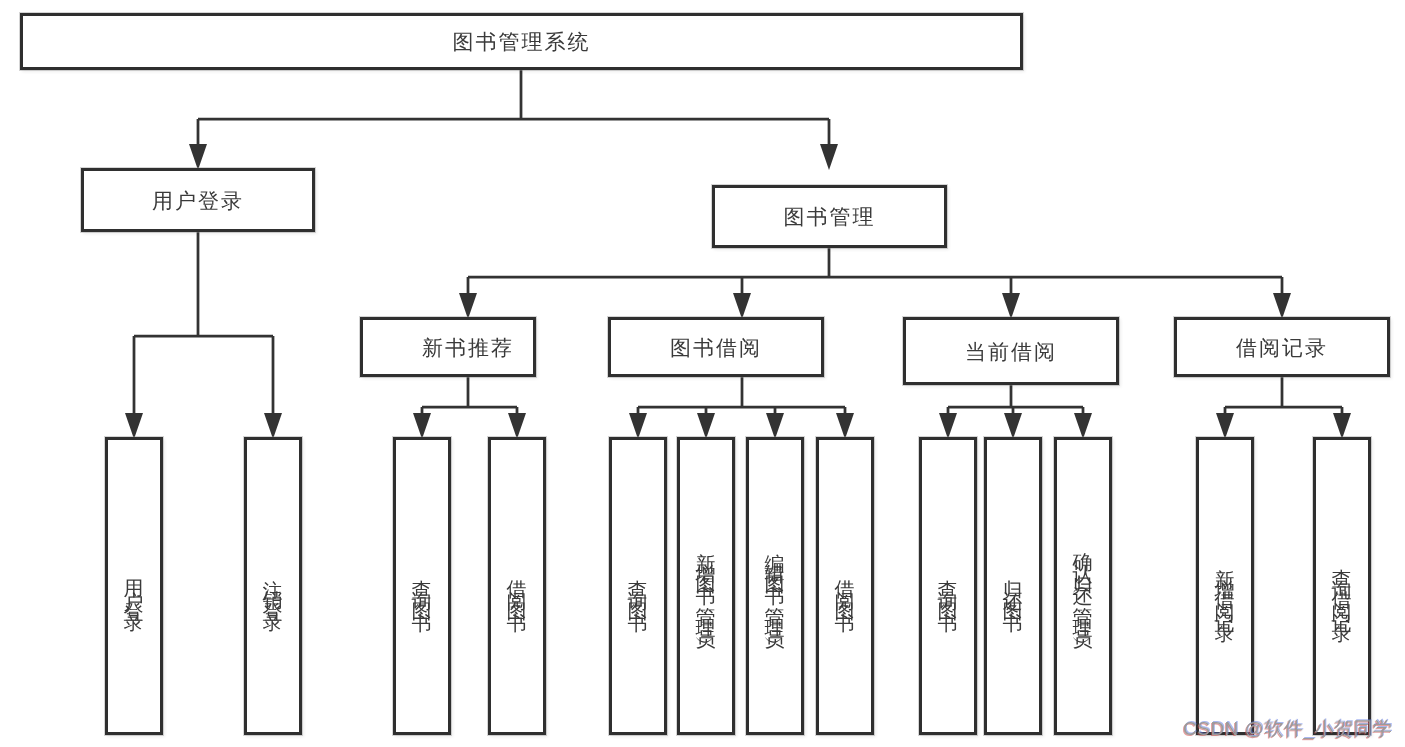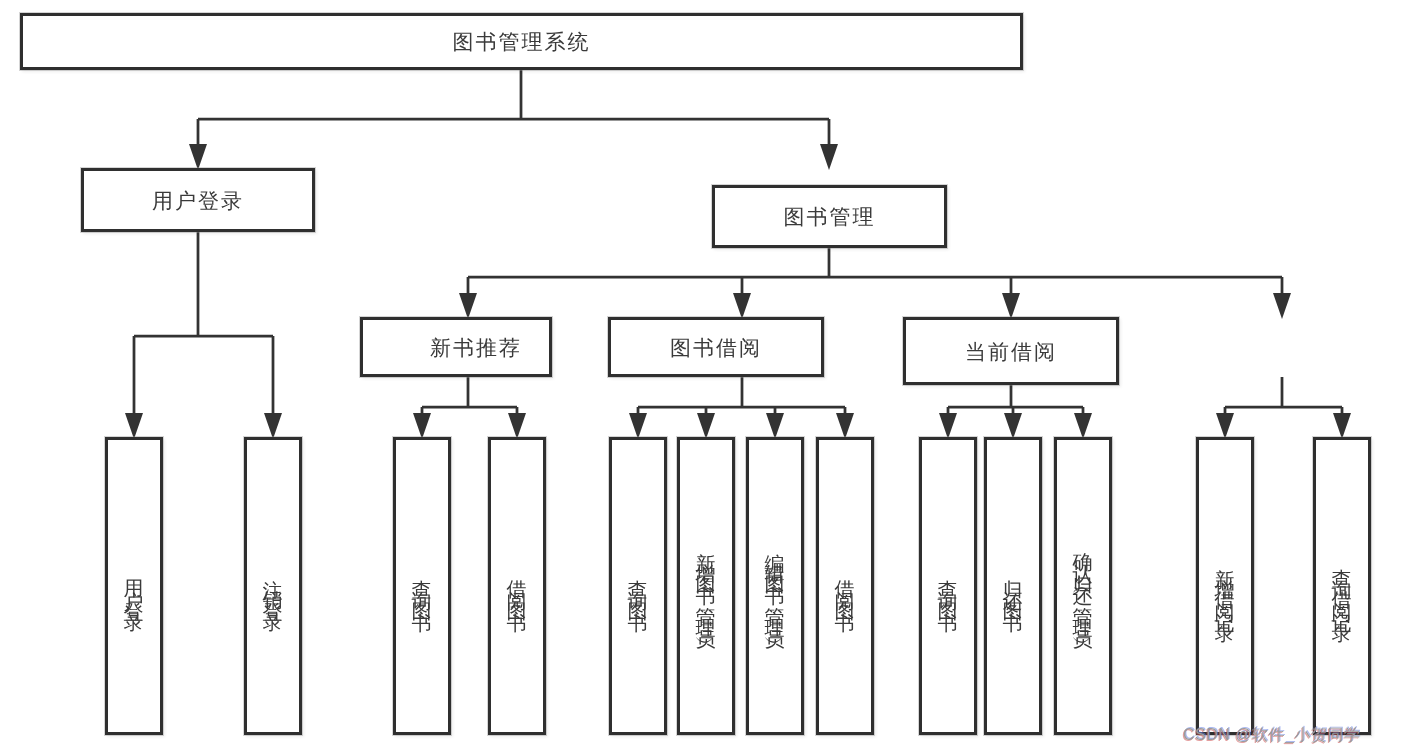--- a/index.html
+++ b/index.html
@@ -40,47 +40,46 @@
   .vbox .vtext {
     writing-mode: vertical-rl;
     text-orientation: mixed;
     letter-spacing: 11px;
     white-space: nowrap;
   }
   
   .n-root        { left: 20px;   top: 13px;  width: 1003px; height: 57px; }
   .n-user-login  { left: 81px;   top: 168px; width: 234px;  height: 64px; }
   .n-book-mgmt   { left: 712px;  top: 169px; width: 235px;  height: 63px; margin-top: 16px; }
-  .n-recommend   { left: 360px;  top: 317px; width: 192px;  height: 60px; padding-left: 40px; }
+  .n-recommend   { left: 360px;  top: 317px; width: 176px;  height: 60px; padding-left: 40px; }
   .n-borrow      { left: 608px;  top: 317px; width: 216px;  height: 60px; }
   .n-current     { left: 903px;  top: 317px; width: 216px;  height: 68px; }
   .n-records     { left: 1174px; top: 317px; width: 216px;  height: 60px; }
   .v1  { left: 105px;  top: 437px; width: 58px; height: 298px; }
   .v2  { left: 244px;  top: 437px; width: 58px; height: 298px; }
   .v3  { left: 393px;  top: 437px; width: 58px; height: 298px; }
   .v4  { left: 488px;  top: 437px; width: 58px; height: 298px; }
   .v5  { left: 609px;  top: 437px; width: 58px; height: 298px; }
   .v6  { left: 677px;  top: 437px; width: 58px; height: 298px; }
   .v7  { left: 746px;  top: 437px; width: 58px; height: 298px; }
   .v8  { left: 816px;  top: 437px; width: 58px; height: 298px; }
   .v9  { left: 919px;  top: 437px; width: 58px; height: 298px; }
   .v10 { left: 984px;  top: 437px; width: 58px; height: 298px; }
   .v11 { left: 1054px; top: 437px; width: 58px; height: 298px; }
   .v12 { left: 1196px; top: 437px; width: 58px; height: 298px; }
   .v13 { left: 1313px; top: 437px; width: 58px; height: 298px; }
   .watermark {
     position: absolute;
     left: 1183px;
     top: 716px;
-    font-size: 16px;
+    font-size: 19px;
     color: #9b9b9b;
     letter-spacing: 0.5px;
     white-space: nowrap;
     text-shadow: -1px 1px 0 rgba(205,80,80,0.55), 1px -1px 0 rgba(100,125,230,0.55);
-    margin-top: 9px;
   }
 </style>
 </head>
 <body>
 
 <div id="stage">
 
   <svg id="connectors" viewBox="0 0 1405 747" xmlns="http://www.w3.org/2000/svg">
     <g stroke="#333333" stroke-width="2.75" fill="none">
 
@@ -122,20 +121,21 @@
   </svg>
 
   <div class="node hbox n-root">图书管理系统</div>
 
   <div class="node hbox n-user-login">用户登录</div>
   <div class="node hbox n-book-mgmt">图书管理</div>
 
   <div class="node hbox n-recommend">新书推荐</div>
   <div class="node hbox n-borrow">图书借阅</div>
   <div class="node hbox n-current">当前借阅</div>
+  <div class="node hbox n-records">借阅记录</div>
 
   <div class="node vbox v1">
     <span class="vtext">用户登录</span>
   </div>
   <div class="node vbox v2">
     <span class="vtext">注销登录</span>
   </div>
   <div class="node vbox v3">
     <span class="vtext">查询图书</span>
   </div>

